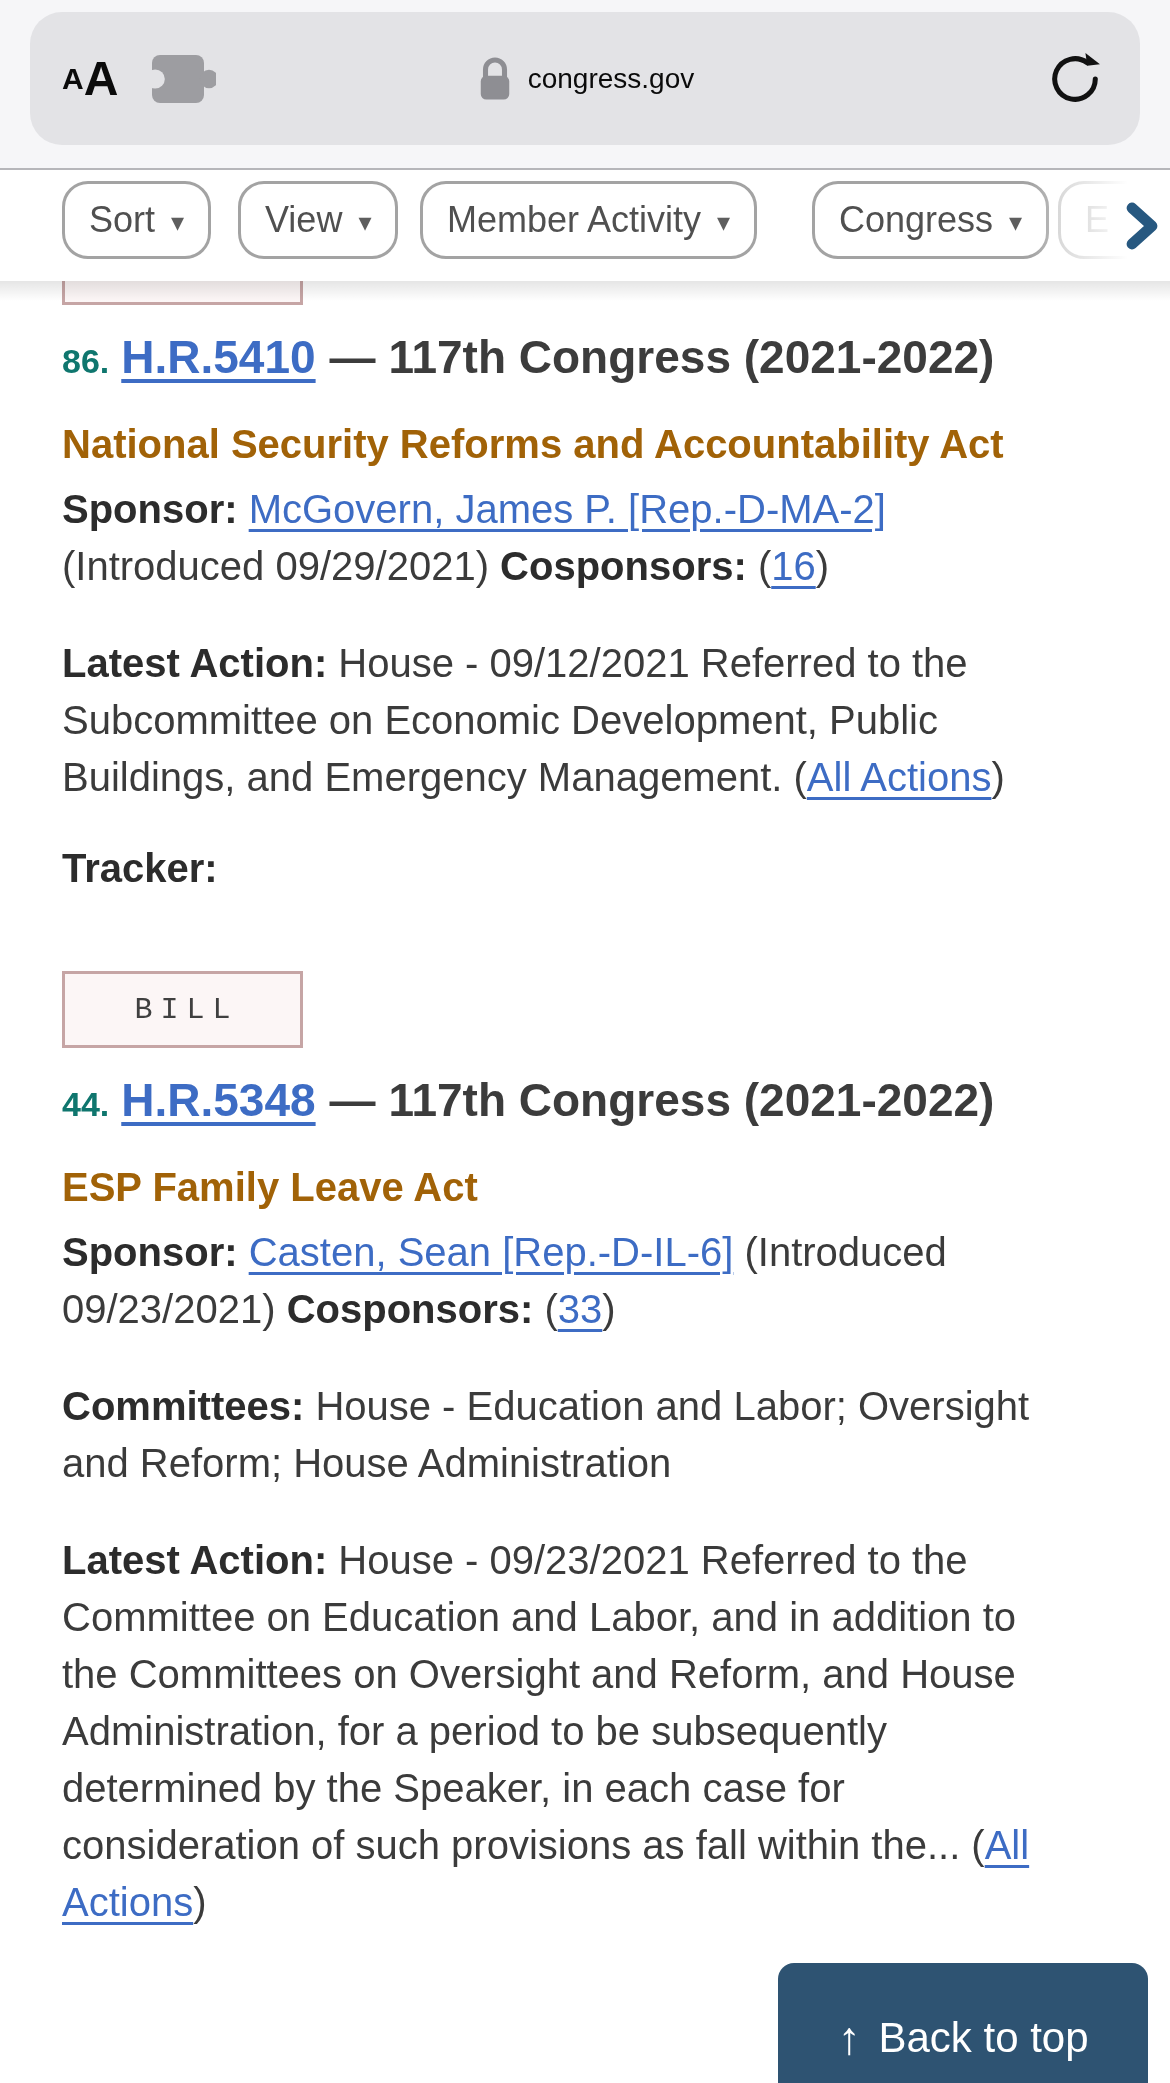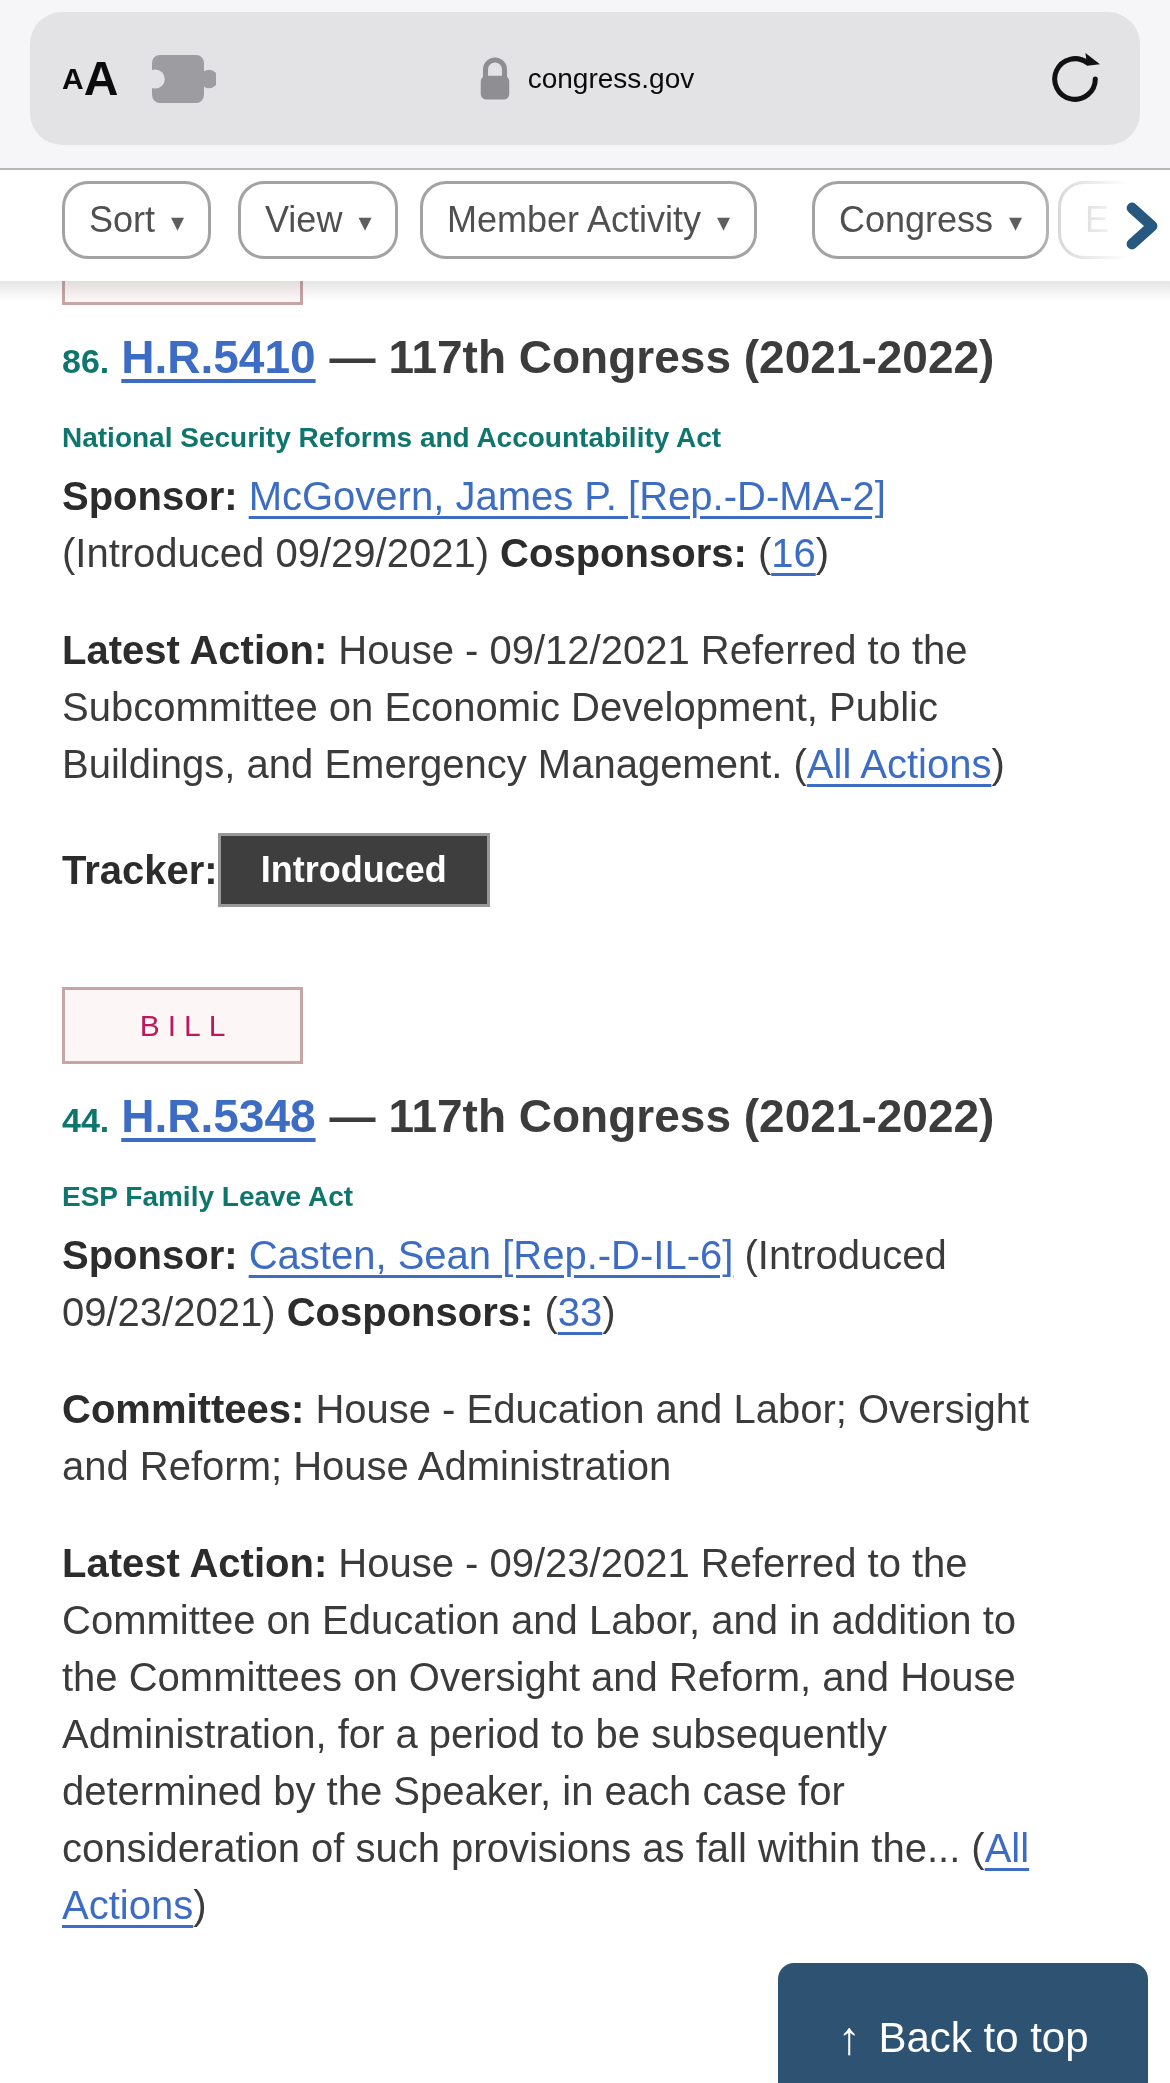--- a/index.html
+++ b/index.html
@@ -67,37 +67,38 @@
     pointer-events: none;
   }
   .more-chevron { position: absolute; right: 10px; top: 32px; }
 
   
   .content { position: absolute; top: 169px; left: 0; right: 0; z-index: 1; }
 
   .bill-badge {
     margin-left: 62px; width: 241px; height: 77px;
     border: 3px solid #c6a5a5; background: #fcf6f6;
-    color: #be185d; font-size: 30px; letter-spacing: 8px;
+    color: #404040; font-size: 30px; letter-spacing: 8px;
     display: flex; align-items: center; justify-content: center;
     padding-left: 8px; 
+    font-family: Liberation Mono, monospace;
   }
   .badge-partial { margin-top: 59px; }
 
   .bill { padding: 0 40px 0 62px; }
 
   .bill-heading { margin-top: 26px; font-size: 46px; line-height: 1.15; color: #3c3c3c; }
   .bill-num { font-size: 34px; color: #0f766e; margin-right: 12px; }
   .bill-id {
     color: #3d6cc4; text-decoration: underline;
     text-decoration-thickness: 4px; text-underline-offset: 6px;
   }
   .bill-suffix { margin-left: 14px; }
 
-  .bill-title { margin-top: 26px; font-size: 28px; font-weight: bold; color: #0f766e; }
+  .bill-title { margin-top: 26px; font-size: 40px; font-weight: bold; color: #a16207; }
 
   .para { margin-top: 14px; font-size: 40px; line-height: 57px; color: #3b3b3b; }
   .seg-b { font-weight: bold; color: #2c2c2c; }
   .seg-l {
     color: #3d6cc4; text-decoration: underline;
     text-decoration-thickness: 3px; text-underline-offset: 6px;
   }
 
   .tracker-row { margin-top: 16px; display: flex; align-items: center; }
   .tracker-label { font-size: 40px; font-weight: bold; color: #2c2c2c; }
@@ -187,21 +188,20 @@
 
   <article class="bill">
     <h2 class="bill-heading">
       <span class="bill-num">86.</span><a class="bill-id">H.R.5410</a><span class="bill-suffix">— 117th Congress (2021-2022)</span>
     </h2>
     <div class="bill-title">National Security Reforms and Accountability Act</div>
     <p class="para"><span class="seg-b">Sponsor: </span><a class="seg-l">McGovern, James P. [Rep.-D-MA-2]</a><br><span class="seg-p">(Introduced 09/29/2021) </span><span class="seg-b">Cosponsors:</span><span class="seg-p"> (</span><a class="seg-l">16</a><span class="seg-p">)</span></p>
     <p class="para"><span class="seg-b">Latest Action:</span><span class="seg-p"> House - 09/12/2021 Referred to the</span><br><span class="seg-p">Subcommittee on Economic Development, Public</span><br><span class="seg-p">Buildings, and Emergency Management. (</span><a class="seg-l">All Actions</a><span class="seg-p">)</span></p>
     <div class="tracker-row">
       <span class="tracker-label">Tracker:</span>
-      <span class="tracker-badge">Introduced</span>
     </div>
   </article>
 
   <div class="bill-badge bill-gap">BILL</div>
 
   <article class="bill">
     <h2 class="bill-heading">
       <span class="bill-num">44.</span><a class="bill-id">H.R.5348</a><span class="bill-suffix">— 117th Congress (2021-2022)</span>
     </h2>
     <div class="bill-title">ESP Family Leave Act</div>

